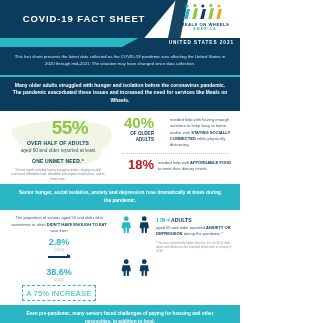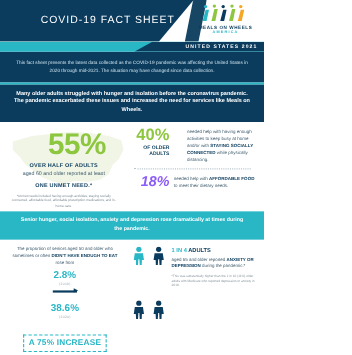--- a/index.html
+++ b/index.html
@@ -34,23 +34,22 @@
     clip-path:polygon(38% 0, 100% 0, 62% 100%, 0 100%);
     opacity:.95;
   }
   .header-title {
     position:absolute;
     left:0; top:13px;
     width:168px;
     text-align:center;
     color:#ffffff;
     font-size:9.5px;
-    font-weight:normal;
+    font-weight:bold;
     letter-spacing:.9px;
-    margin-left:14px;
   }
   .logo-wrap {
     position:absolute;
     right:6px; top:4px;
     width:58px;
     text-align:center;
   }
   .logo-mark { height:16px; display:block; margin:0 auto; }
   .logo-name {
     font-size:4.2px; font-weight:bold; letter-spacing:.5px;
@@ -121,21 +120,21 @@
     position:relative;
     display:flex;
     align-items:flex-start;
   }
   .stat-left {
     width:116px;
     text-align:center;
     padding-top:3px;
   }
   .big-pct {
-    font-size:27px;
+    font-size:19px;
     font-weight:bold;
     color:#8dc63f;
     line-height:1;
     letter-spacing:-.5px;
     padding-left:24px;
   }
   .stat-left-head {
     margin-top:3px;
     font-size:5px;
     font-weight:bold;
@@ -175,21 +174,21 @@
   }
   .stat-text {
     font-size:4.1px; color:#3d5a6c; line-height:1.55; padding-top:2px;
   }
   .stat-text b { color:#0b3c5d; }
   .dotted-div {
     border-top:1px dotted #b9c6cd;
     margin:4px 6px 4px 6px;
   }
   .stat-row2 { display:flex; align-items:center; gap:4px; }
-  .num-18 { font-size:13px; font-weight:bold; color:#8b5cf6; line-height:1; width:38px; text-align:right; flex:none;font-style:italic; }
+  .num-18 { font-size:13px; font-weight:bold; color:#b91c1c; line-height:1; width:38px; text-align:right; flex:none; }
 
   
   .banner {
     background:#29b7c6;
     color:#ffffff;
     text-align:center;
     font-size:4.8px;
     font-weight:bold;
     line-height:1.6;
     padding:5px 16px 6px 16px;
@@ -231,27 +230,27 @@
     width:22px; height:1.5px; background:#0b3c5d;
     margin-bottom:6px;
   }
   .arrow-line:after {
     content:""; position:absolute; right:-1px; top:-2px;
     border-left:4px solid #0b3c5d;
     border-top:2.5px solid transparent;
     border-bottom:2.5px solid transparent;
   }
   .increase-box {
-    margin:14px auto 0 auto;
+    margin:3px auto 0 auto;
     border:1px dashed #29b7c6;
     padding:2.5px 4px;
     display:inline-block;
     color:#29b7c6;
     font-size:7.5px;
-    font-weight:bold;
+    font-weight:normal;
     letter-spacing:.2px;
   }
   .mid-right {
     width:122px;
     padding-right:6px;
     display:flex;
     gap:4px;
   }
   .people-grid {
     width:34px;

